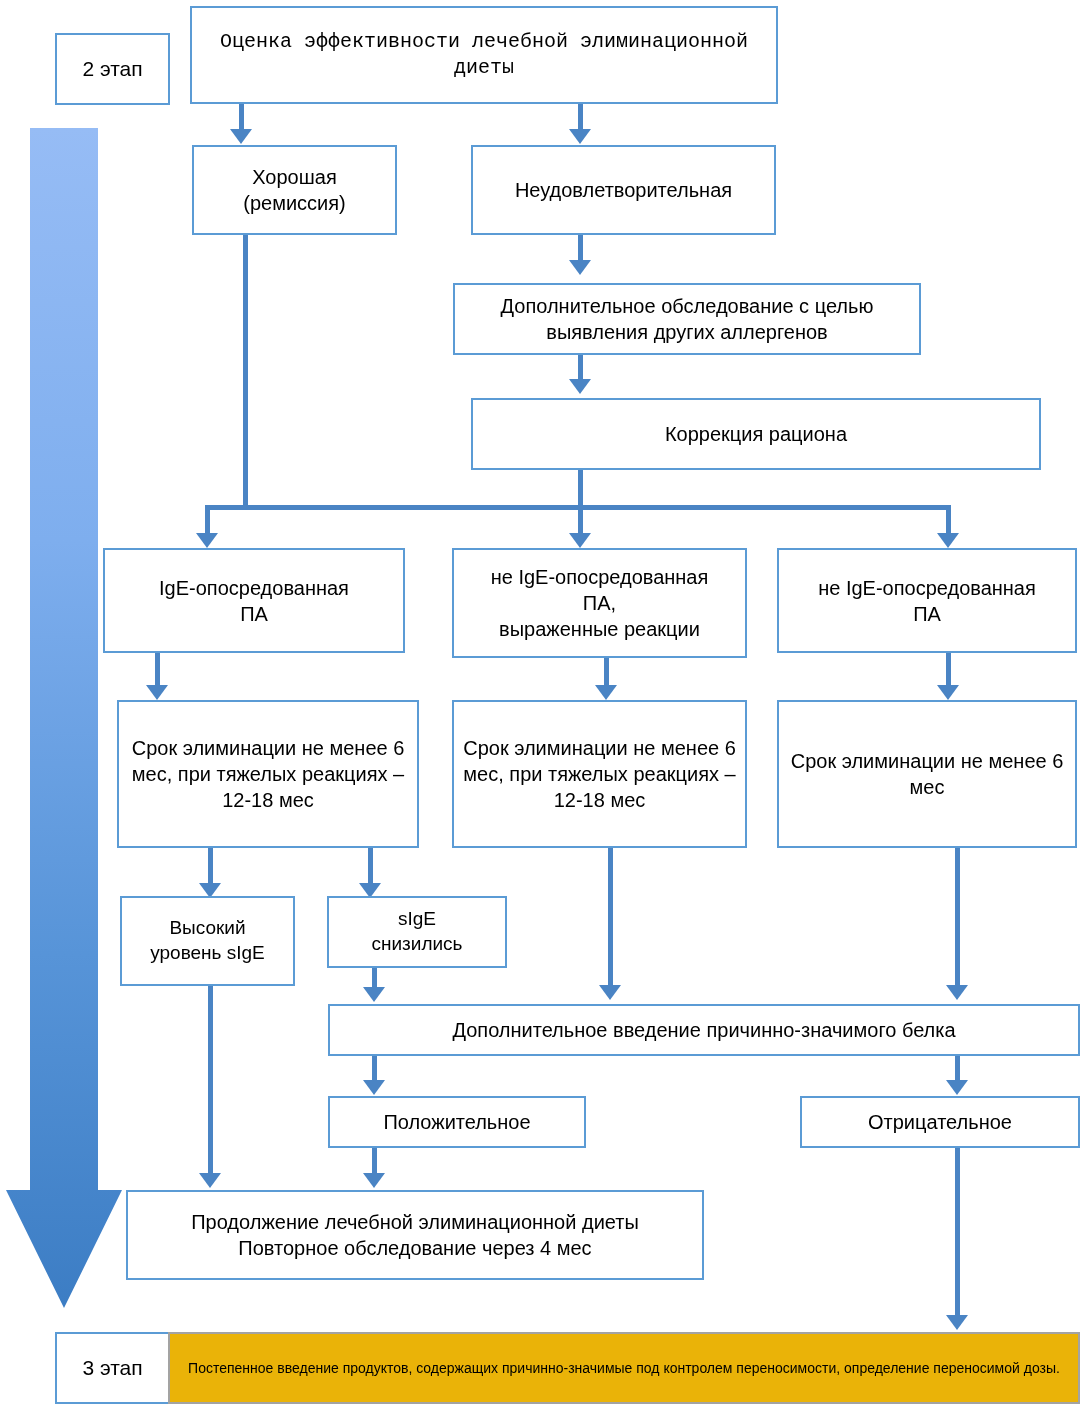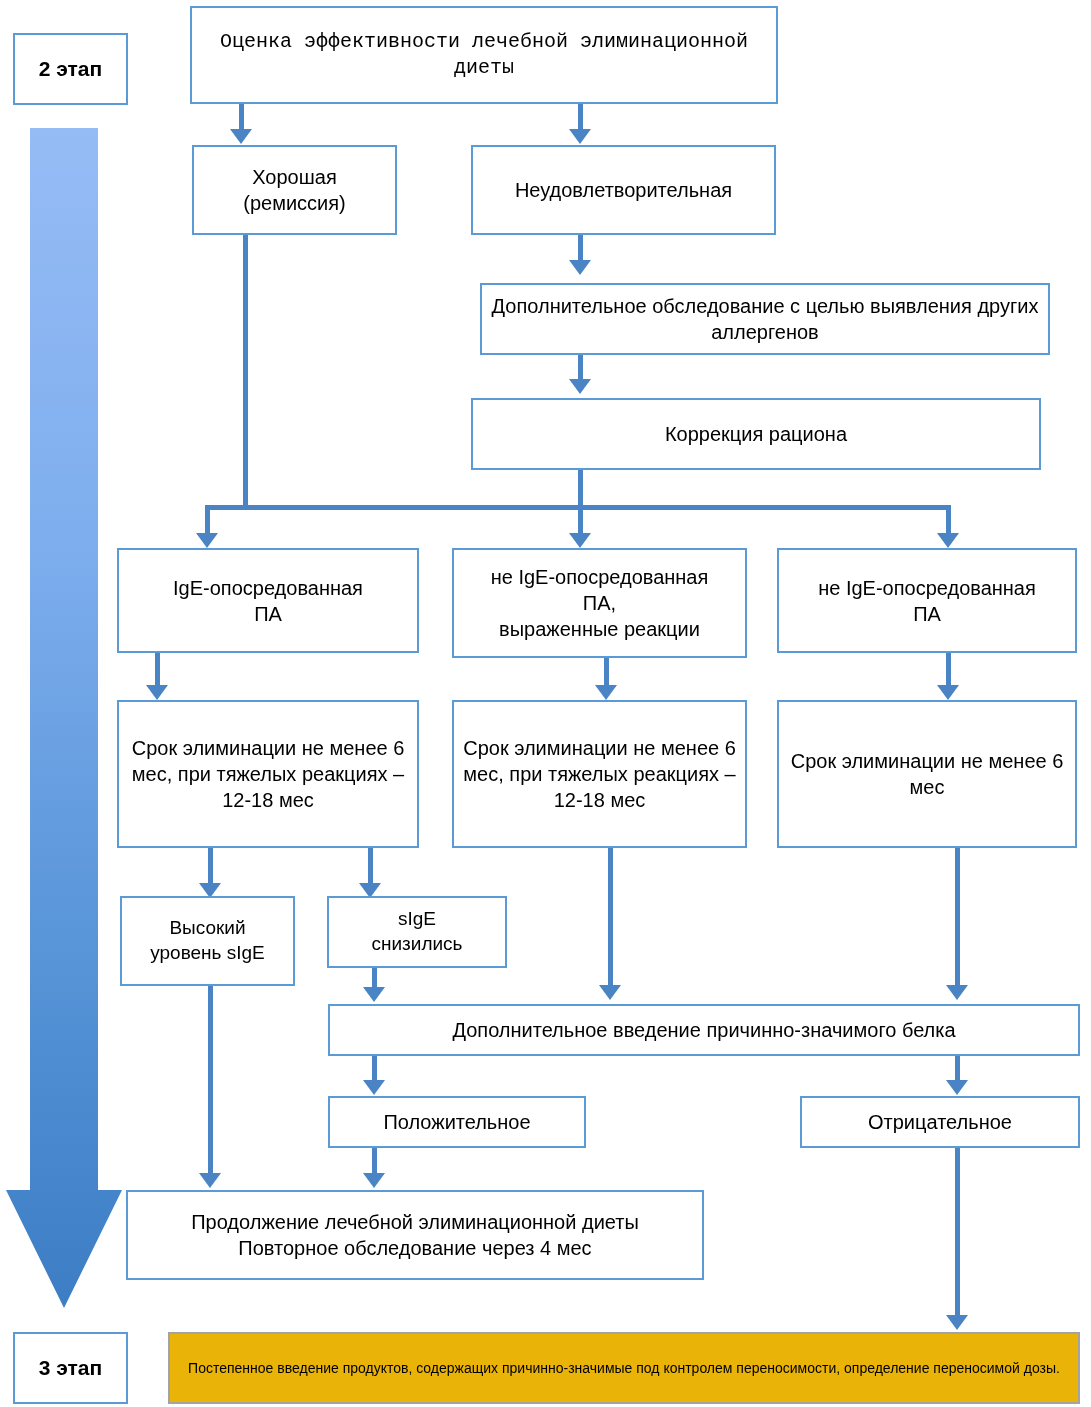--- a/index.html
+++ b/index.html
@@ -28,23 +28,24 @@
     align-items: center;
     justify-content: center;
     text-align: center;
     font-size: 20px;
     line-height: 1.30;
     padding: 2px 8px;
     white-space: pre-line;
     z-index: 3;
   }
   .node.stage {
-    font-weight: bold;
+    font-weight: normal;
     font-size: 21px;
     border-width: 2px;
+    margin-left: 42px;
   }
   .node.green {
     background: #eab308;
     border: 2px solid #a3a3a3;
     font-size: 14px;
   }
   .node.small {
     font-size: 19px;
   }
   
@@ -107,41 +108,41 @@
   <div class="node" style="left:192px; top:145px; width:205px; height:90px;">Хорошая
 (ремиссия)</div>
 
   <div class="node" style="left:471px; top:145px; width:305px; height:90px;">Неудовлетворительная</div>
 
   <div class="vline" style="left:243px; top:235px; height:270px;"></div>
 
   <div class="vline" style="left:578px; top:235px; height:30px;"></div>
   <div class="arrowhead" style="left:569px; top:260px;"></div>
 
-  <div class="node" style="left:480px; top:283px; width:570px; height:72px;">Дополнительное обследование с целью выявления других аллергенов</div>
+  <div class="node" style="left:453px; top:283px; width:468px; height:72px;">Дополнительное обследование с целью выявления других аллергенов</div>
 
   <div class="vline" style="left:578px; top:355px; height:26px;"></div>
   <div class="arrowhead" style="left:569px; top:379px;"></div>
 
   <div class="node" style="left:471px; top:398px; width:570px; height:72px;">Коррекция рациона</div>
 
   <div class="vline" style="left:578px; top:470px; height:35px;"></div>
 
   <div class="hline" style="left:205px; top:505px; width:746px;"></div>
 
   <div class="vline" style="left:205px; top:505px; height:33px;"></div>
   <div class="arrowhead" style="left:196px; top:533px;"></div>
 
   <div class="vline" style="left:578px; top:505px; height:33px;"></div>
   <div class="arrowhead" style="left:569px; top:533px;"></div>
 
   <div class="vline" style="left:946px; top:505px; height:33px;"></div>
   <div class="arrowhead" style="left:937px; top:533px;"></div>
 
-  <div class="node" style="left:117px; top:548px; width:302px; height:105px;">IgE-опосредованная
+  <div class="node" style="left:103px; top:548px; width:302px; height:105px;">IgE-опосредованная
 ПА</div>
 
   <div class="node" style="left:452px; top:548px; width:295px; height:110px;">не IgE-опосредованная
 ПА,
 выраженные реакции</div>
 
   <div class="node" style="left:777px; top:548px; width:300px; height:105px;">не IgE-опосредованная
 ПА</div>
 
   <div class="vline" style="left:155px; top:653px; height:35px;"></div>

